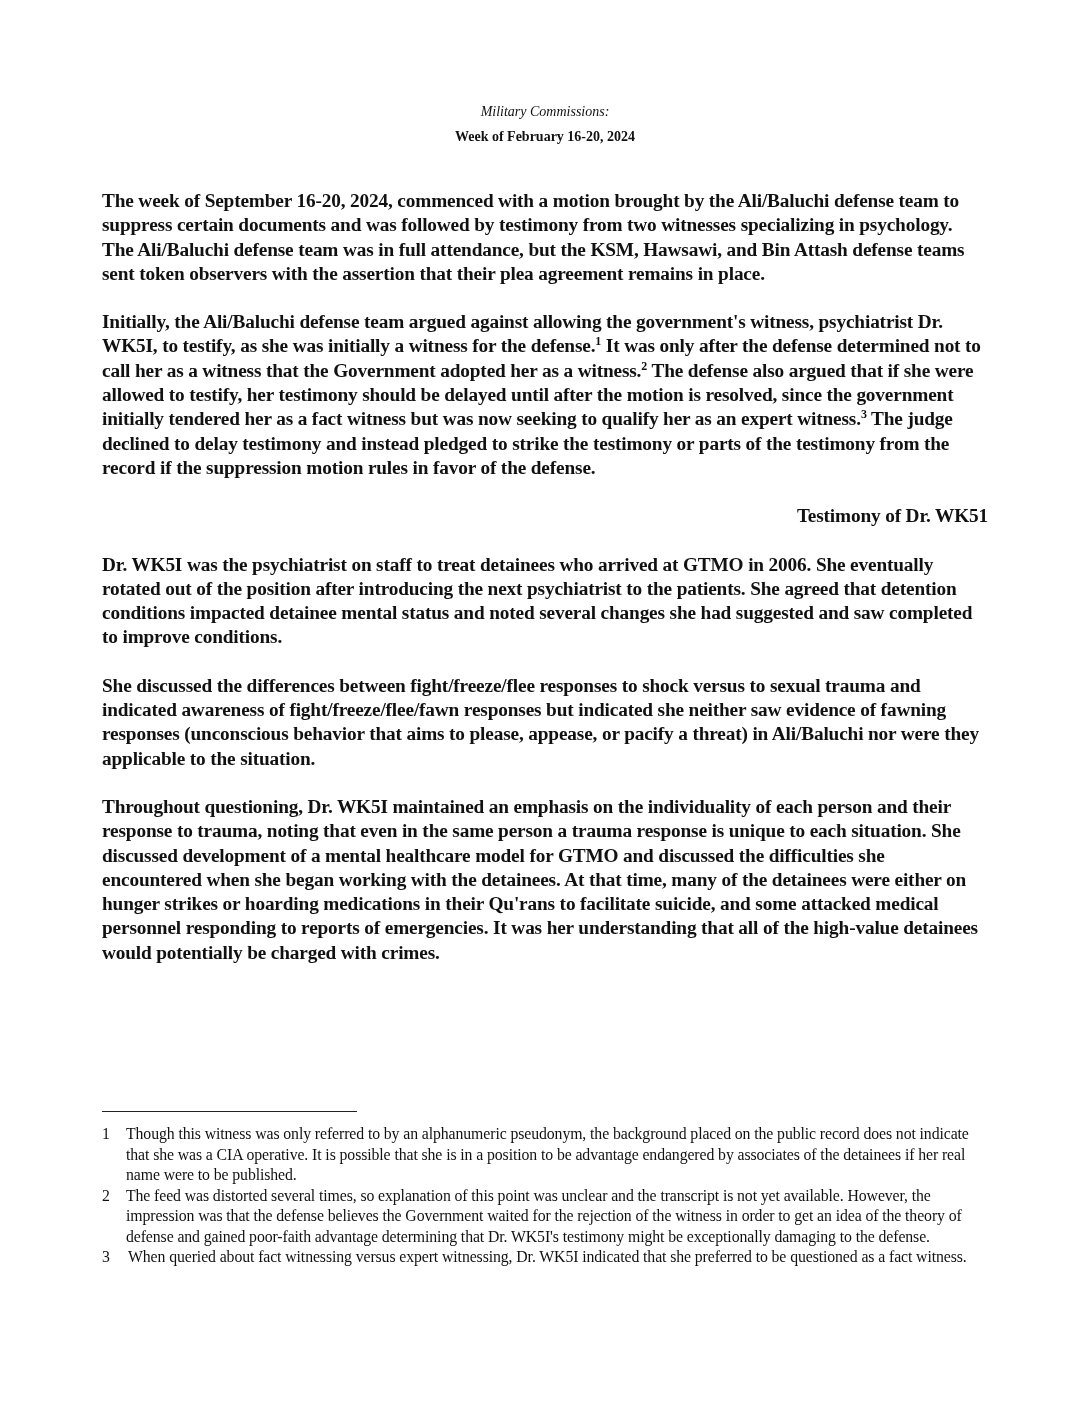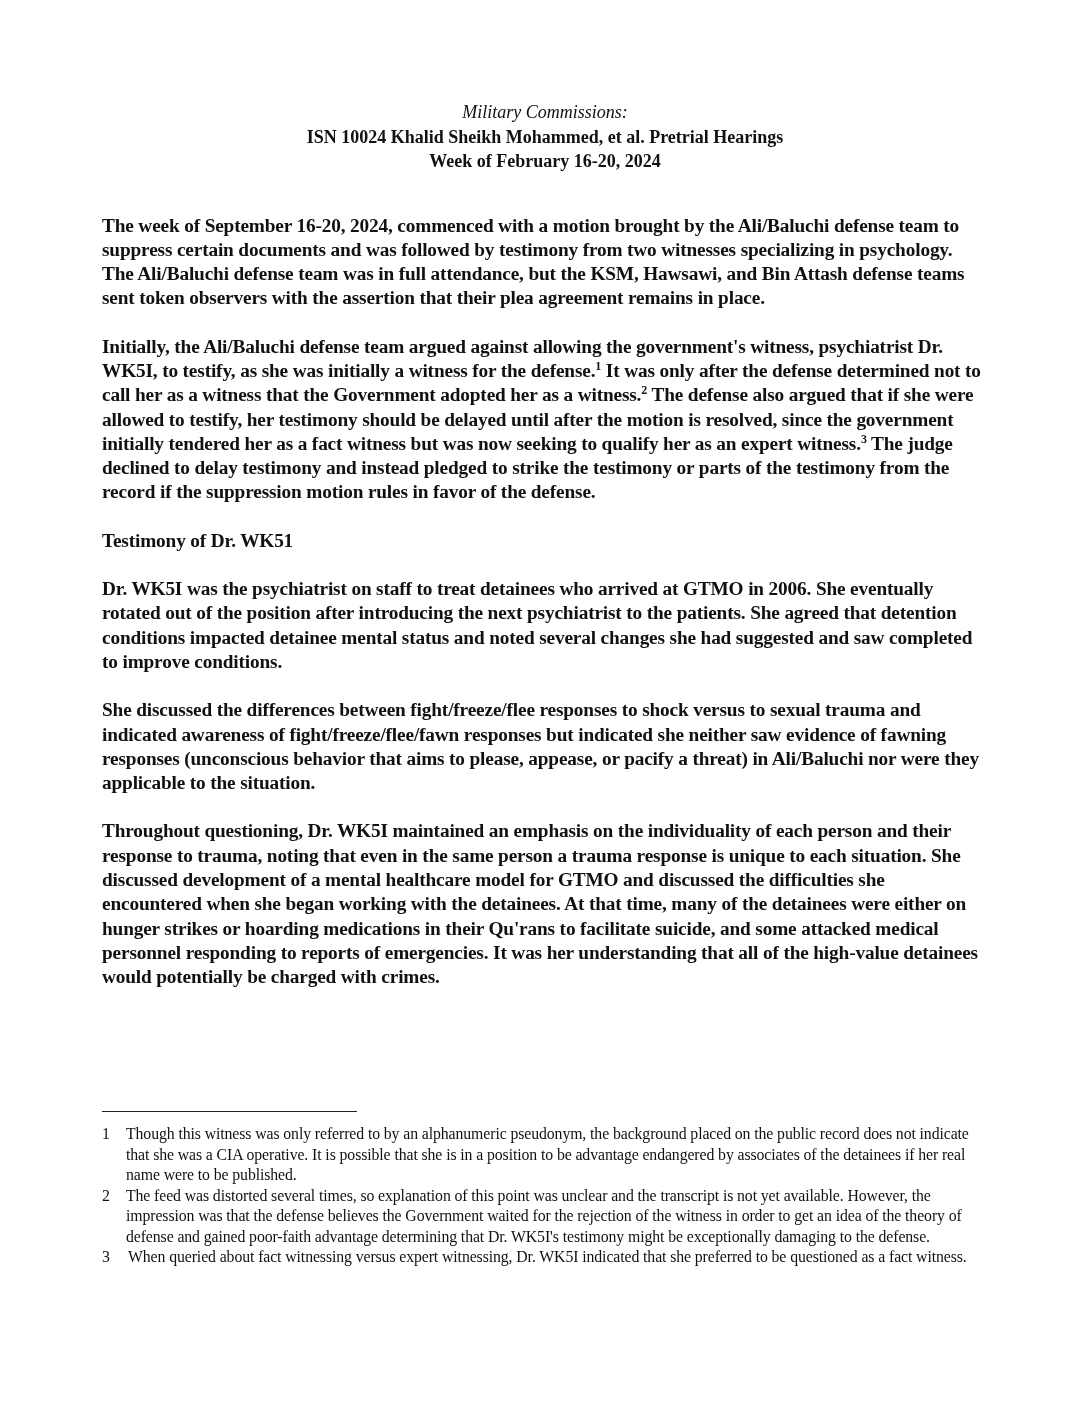--- a/index.html
+++ b/index.html
@@ -16,21 +16,21 @@
       color: #111111;
     }
     .page {
       position: absolute;
       left: 102px;
       top: 100px;
       width: 886px;
     }
     .title-block {
       text-align: center;
-      font-size: 18px;
+      font-size: 14px;
       line-height: 24.5px;
       margin-left: 0;
       margin-bottom: 40px;
     }
     .title-line1 {
       font-style: italic;
       font-weight: normal;
     }
     .title-line2, .title-line3 {
       font-weight: bold;
@@ -53,20 +53,21 @@
     sup {
       font-size: 12px;
       line-height: 0;
       vertical-align: 7px;
     }
     .section-heading {
       font-weight: bold;
       font-size: 19.3px;
       line-height: 24.3px;
       margin-bottom: 24px;
+      text-align: right;
     }
     .footnote-rule {
       position: absolute;
       left: 102px;
       top: 1111px;
       width: 255px;
       height: 0;
       border-top: 1.5px solid #222222;
     }
     .footnotes {
@@ -95,21 +96,20 @@
       width: 26px;
     }
   </style>
 </head>
 <body>
 
 <div class="page">
 
   <div class="title-block">
     <div class="title-line1">Military Commissions:</div>
-    <div class="title-line2">ISN 10024 Khalid Sheikh Mohammed, et al. Pretrial Hearings</div>
     <div class="title-line3">Week of February 16-20, 2024</div>
   </div>
 
   <div class="body-text">
 
     <p class="para">The week of September 16-20, 2024, commenced with a motion brought by the Ali/Baluchi defense team to suppress certain documents and was followed by testimony from two witnesses specializing in psychology. The Ali/Baluchi defense team was in full attendance, but the KSM, Hawsawi, and Bin Attash defense teams sent token observers with the assertion that their plea agreement remains in place.</p>
 
     <p class="para"><span>Initially, the Ali/Baluchi defense team argued against allowing the government's witness, psychiatrist Dr. WK5I, to testify, as she was initially a witness for the defense.</span><sup>1</sup><span> It was only after the defense determined not to call her as a witness that the Government adopted her as a witness.</span><sup>2</sup><span> The defense also argued that if she were allowed to testify, her testimony should be delayed until after the motion is resolved, since the government initially tendered her as a fact witness but was now seeking to qualify her as an expert witness.</span><sup>3</sup><span> The judge declined to delay testimony and instead pledged to strike the testimony or parts of the testimony from the record if the suppression motion rules in favor of the defense.</span></p>
 
     <div class="section-heading">Testimony of Dr. WK51</div>

